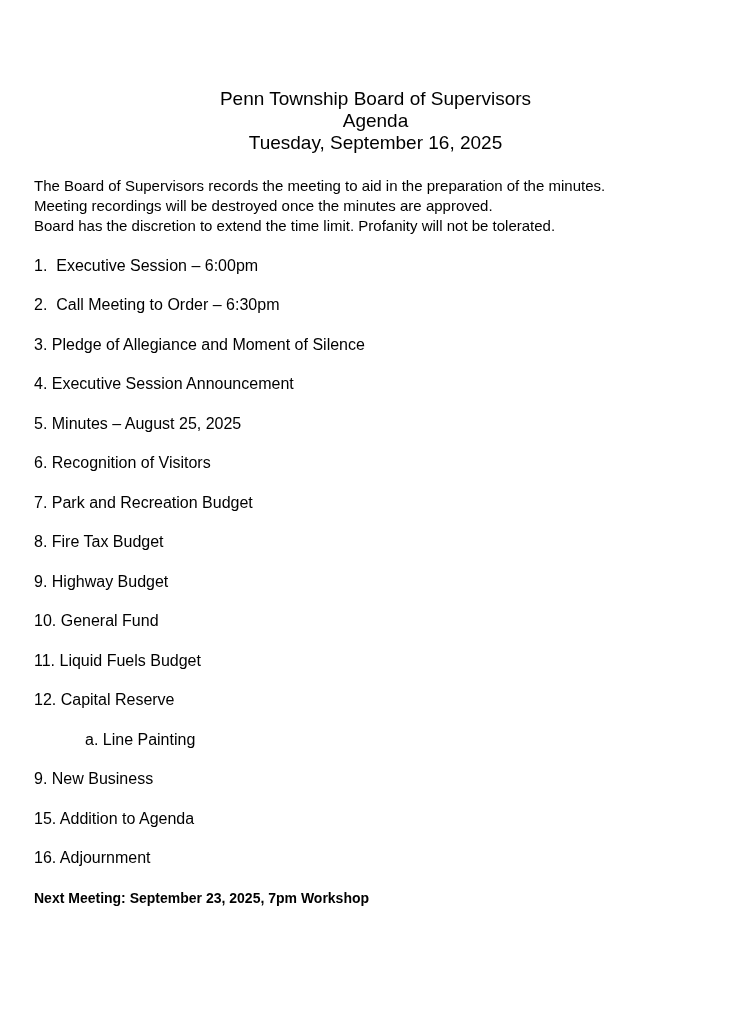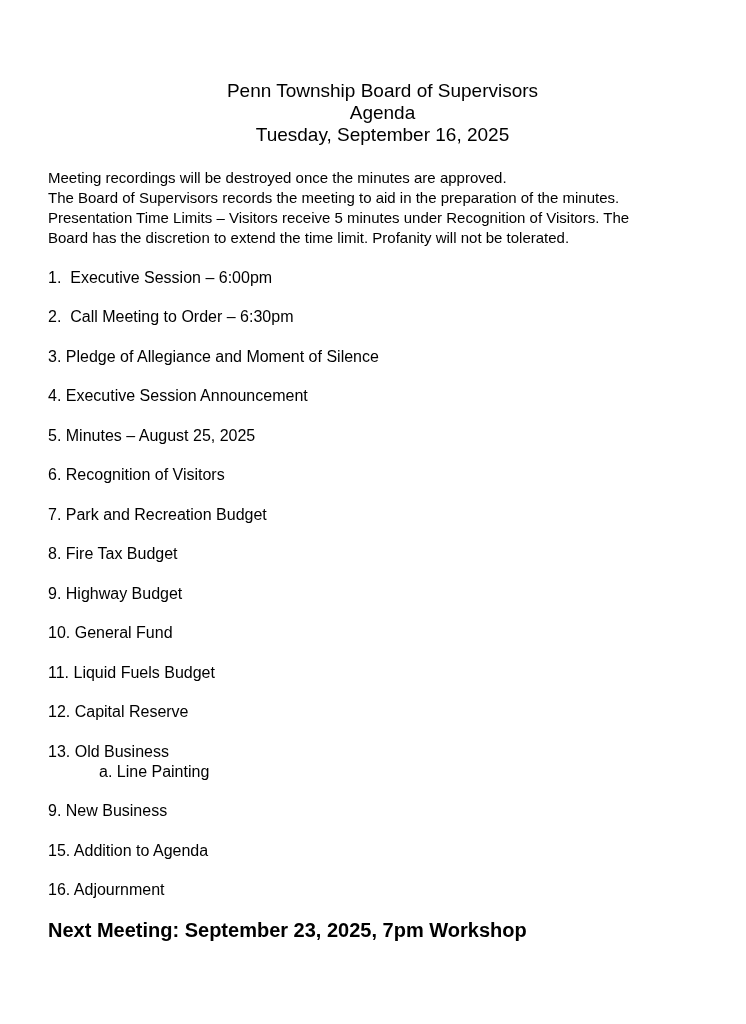--- a/index.html
+++ b/index.html
@@ -8,21 +8,22 @@
     height: 1024px;
     background: #ffffff;
     color: #000000;
     font-family: "Liberation Sans", "DejaVu Sans", sans-serif;
     overflow: hidden;
     box-sizing: border-box;
     margin: 0 auto;
   }
   .content {
     box-sizing: border-box;
-    padding: 80px 29px 0 48px;
+    padding: 80px 29px 0 34px;
+    margin-top: 8px;
   }
   .title-block { text-align: center; }
   .title-line {
     font-size: 19px;
     line-height: 22px;
     white-space: pre;
   }
   .intro {
     margin-top: 22px;
     margin-bottom: 19.5px;
@@ -36,43 +37,42 @@
     font-size: 16px;
     line-height: 20px;
     margin: 0 0 19.5px 0;
   }
   .item-line, .item-subline {
     white-space: pre;
   }
   .item-subline { padding-left: 44px; }
   .item-subline.indent-lg { padding-left: 51px; }
   .footer-line {
-    font-size: 20px;
+    font-size: 14px;
     line-height: 20px;
     font-weight: bold;
     white-space: pre;
   }
   .footer-line.next { margin-bottom: 14px; }
 </style>
 </head>
 <body>
 
 <div class="page">
   <div class="content">
 
     <div class="title-block">
       <div class="title-line">Penn Township Board of Supervisors</div>
       <div class="title-line">Agenda</div>
       <div class="title-line">Tuesday, September 16, 2025</div>
     </div>
 
     <div class="intro">
+      <div class="intro-line">The Board of Supervisors records the meeting to aid in the preparation of the minutes.</div>
       <div class="intro-line">Meeting recordings will be destroyed once the minutes are approved.</div>
-      <div class="intro-line">The Board of Supervisors records the meeting to aid in the preparation of the minutes.</div>
-      <div class="intro-line">Presentation Time Limits – Visitors receive 5 minutes under Recognition of Visitors. The</div>
       <div class="intro-line">Board has the discretion to extend the time limit. Profanity will not be tolerated.</div>
     </div>
 
     <div>
       <div class="item">
         <div class="item-line">1.  Executive Session – 6:00pm</div>
       </div>
       <div class="item">
         <div class="item-line">2.  Call Meeting to Order – 6:30pm</div>
       </div>
@@ -100,21 +100,20 @@
       <div class="item">
         <div class="item-line">10. General Fund</div>
       </div>
       <div class="item">
         <div class="item-line">11. Liquid Fuels Budget</div>
       </div>
       <div class="item">
         <div class="item-line">12. Capital Reserve</div>
       </div>
       <div class="item">
-        <div class="item-line">13. Old Business</div>
         <div class="item-subline indent-lg">a. Line Painting</div>
       </div>
       <div class="item">
         <div class="item-line">9. New Business</div>
       </div>
       <div class="item">
         <div class="item-line">15. Addition to Agenda</div>
       </div>
       <div class="item">
         <div class="item-line">16. Adjournment</div>

